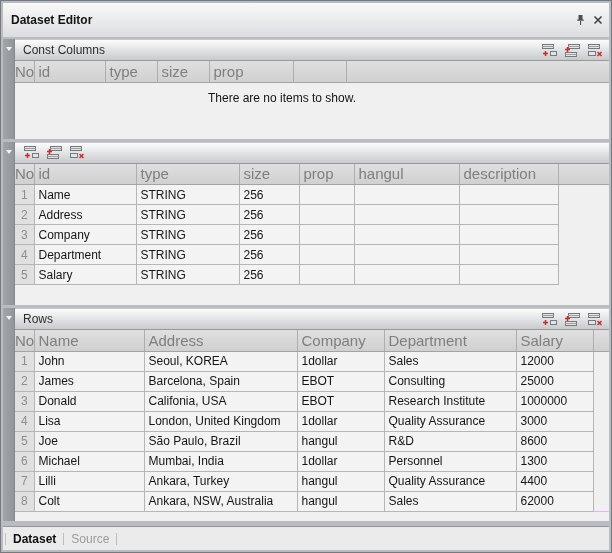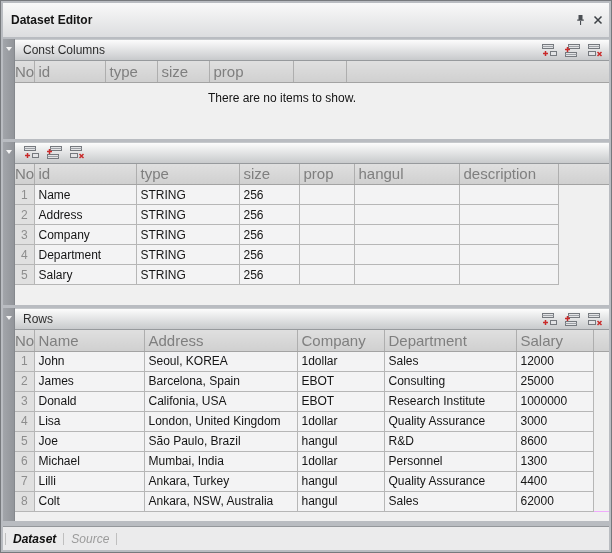--- a/index.html
+++ b/index.html
@@ -45,21 +45,21 @@
     overflow:hidden;white-space:nowrap;}
   td.no{background:#e0e0e0;color:#8d8d8d;text-align:center;padding:0;}
   td.filler{background:#f0f0f0;border:none;}
   .sec-empty{flex:none;background:#f0f0f0;}
   .sec-empty.msg{height:56px;padding-top:8px;text-align:center;color:#141414;padding-right:60px;}
   .sec-empty.small{height:20px;}
   .sec-empty.fill{flex:1;}
   
   .bottombar{flex:none;height:24px;margin-top:5px;background:#ebebec;
     border-top:1px solid #94979b;display:flex;align-items:center;padding:0 2px;}
-  .tab{padding:0 7px;color:#9b9b9b;cursor:default;font-style:italic;}
+  .tab{padding:0 7px;color:#9b9b9b;cursor:default;}
   .tab.active{color:#101010;font-weight:bold;}
   .tabsep{width:1px;height:12px;background:#bfbfbf;flex:none;}
 </style>
 </head>
 <body>
 
 <div class="window">
 
   <div class="titlebar">
     <span class="title">Dataset Editor</span>

